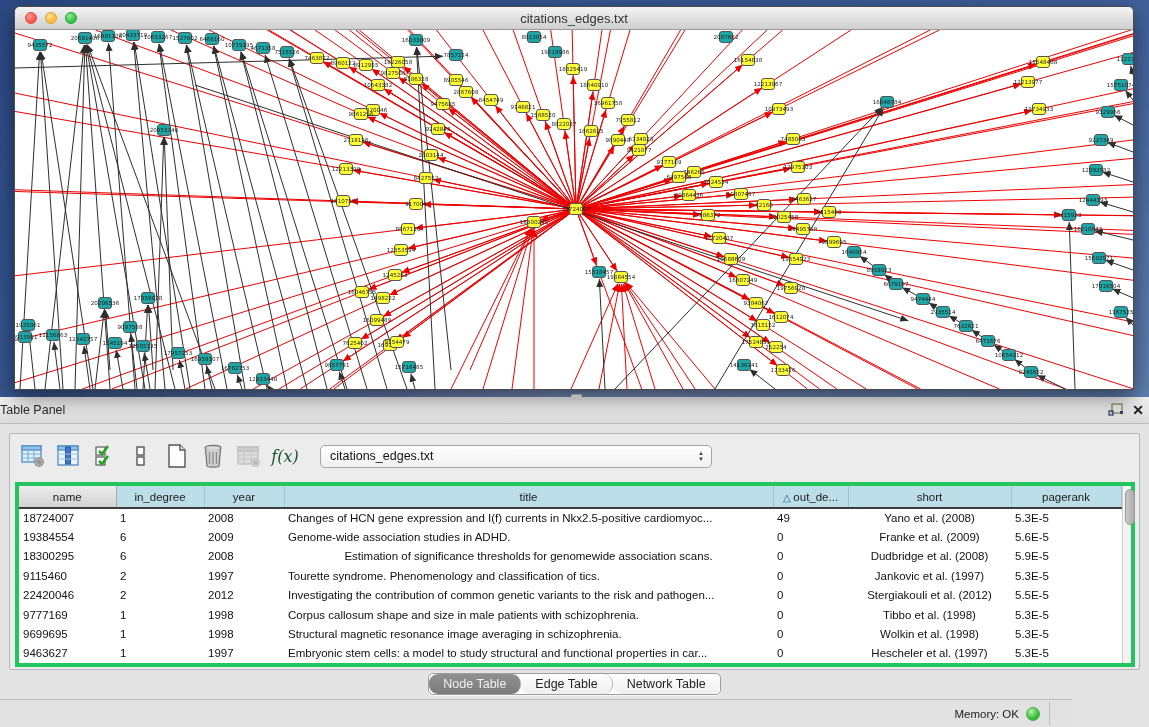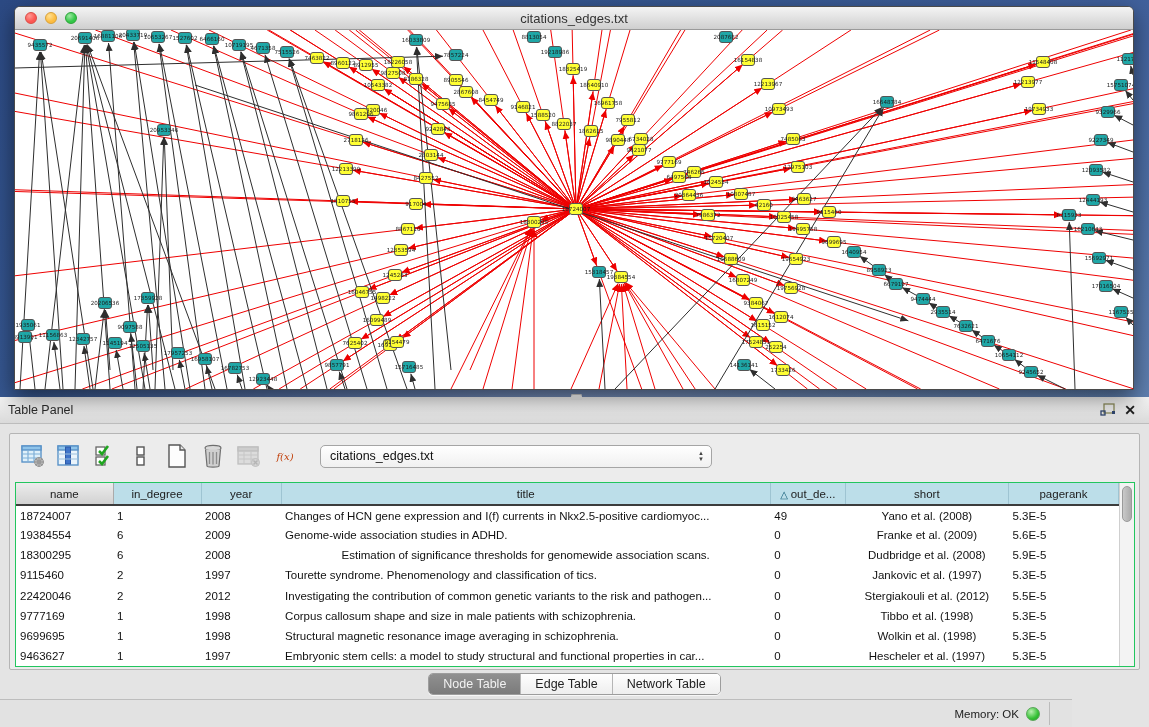--- a/index.html
+++ b/index.html
@@ -23,53 +23,53 @@
   .light.red { background:radial-gradient(circle at 35% 30%, #ff9a93, #fc5753 60%); border:1px solid #d94c44; }
   .light.yellow { background:radial-gradient(circle at 35% 30%, #ffe092, #fdbc40 60%); border:1px solid #d8a037; }
   .light.green { background:radial-gradient(circle at 35% 30%, #9fe8a2, #33c748 60%); border:1px solid #2aa336; }
   .net-canvas { width:1118px; height:359px; background:#fff; }
   .sash-grip { position:absolute; left:571px; top:394px; width:11px; height:6px; border-radius:2px;
     background:#b9b9b9; box-shadow:inset 0 1px 0 #8f8f8f; z-index:3; }
 
   
   .table-panel { position:absolute; left:0; top:397px; width:1149px; height:330px; background:#e4e4e4; }
   .panel-header { height:27px; background:linear-gradient(#f6f6f6,#dadada); border-bottom:1px solid #bdbdbd;
-    display:flex; align-items:center; padding:0 8px; }
+    display:flex; align-items:center; padding:0 0; }
   .panel-title { font-size:12.5px; color:#2b2b2b; }
   .panel-header .spacer { flex:1; }
   .ph-btn { width:22px; height:20px; display:flex; align-items:center; justify-content:center; cursor:default; }
   .close-x { font-size:14px; font-weight:bold; color:#1c1c1c; }
 
   .inner-panel { position:absolute; left:9px; top:36px; width:1131px; height:237px;
     border:1px solid #b5b5b5; border-radius:2px; background:#ececec; }
   .toolbar { height:44px; display:flex; align-items:center; gap:6px; padding:0 8px; }
   .tb-icon { width:30px; height:30px; display:flex; align-items:center; justify-content:center; }
-  .fx-label { font-family:"DejaVu Serif", serif; font-style:italic; font-size:10px; color:#c2410c; }
+  .fx-label { font-family:"DejaVu Serif", serif; font-style:italic; font-size:16px; color:#14532d; }
   .combo { margin-left:14px; width:392px; height:23px; background:linear-gradient(#fff,#f0f0f0);
     border:1px solid #a5a5a5; border-radius:5px; display:flex; align-items:center; padding-left:9px; position:relative; }
   .combo-value { font-size:12.5px; color:#111; flex:1; }
   .combo-stepper { width:20px; height:100%; display:flex; flex-direction:column; align-items:center; justify-content:center; gap:1px; }
   .combo-stepper span { font-size:6px; color:#444; line-height:5px; }
 
   .table-wrap { position:absolute; left:5px; top:48px; width:1120px; height:185px; background:#fff;
-    border:1px solid #22c55e; display:flex; }
+    border:4px solid #22c55e; display:flex; }
   table.grid { border-collapse:collapse; table-layout:fixed; width:1104px; }
   .grid th { height:22px; font-size:11.5px; font-weight:normal; color:#1c1c1c; text-align:center;
     background:#bcdee9; border-right:1px solid #9ec4d2; border-bottom:2px solid #3c3c3c; overflow:hidden; white-space:nowrap; }
   .grid th.first { background:linear-gradient(#ececec,#d2d2d2); border-right:1px solid #aaa; }
   .grid td { height:16.2px; font-size:11.5px; color:#111; padding:0 4px; overflow:hidden; white-space:nowrap; }
   .sort-glyph { color:#105b75; font-size:10px; }
   .vscroll { width:15px; background:#f3f3f3; border-left:1px solid #cfcfcf; position:relative; }
   .vthumb { position:absolute; left:2px; top:3px; width:10px; height:36px; border-radius:5px;
     background:linear-gradient(90deg,#c9c9c9,#ababab); border:1px solid #9a9a9a; }
 
   .tabs-row { position:absolute; left:0; top:276px; width:1149px; display:flex; justify-content:center; }
   .seg-group { display:flex; border:1px solid #9d9d9d; border-radius:5px; overflow:hidden;
     background:#fdfdfd; box-shadow:0 1px 0 rgba(255,255,255,.7); }
-  .seg { padding:3px 14px; font-size:12.5px; color:#222; border-right:1px solid #b5b5b5; background:linear-gradient(#fefefe,#eee); }
+  .seg { padding:3px 14px; font-size:12.5px; color:#222; border-right:1px solid #b5b5b5; background:linear-gradient(#fefefe,#eee);border-radius:9px; }
   .seg:last-child { border-right:none; }
   .seg.selected { background:linear-gradient(#909090,#7b7b7b); color:#f2f2f2; }
 
   .status-bar { position:absolute; left:0; bottom:0; width:1072px; height:28px; background:#e2e2e2;
     border-top:1px solid #bdbdbd; display:flex; align-items:center; justify-content:flex-end; padding-right:32px; gap:7px; }
   .mem-label { font-size:11.5px; color:#222; }
   .mem-dot { width:14px; height:14px; border-radius:50%;
     background:radial-gradient(circle at 35% 30%, #b9f0b0, #35c135 60%, #1f9b22); border:1px solid #57a657; }
   .status-sep { position:absolute; right:22px; top:2px; bottom:2px; width:1px; background:#bbb; }
 </style>

